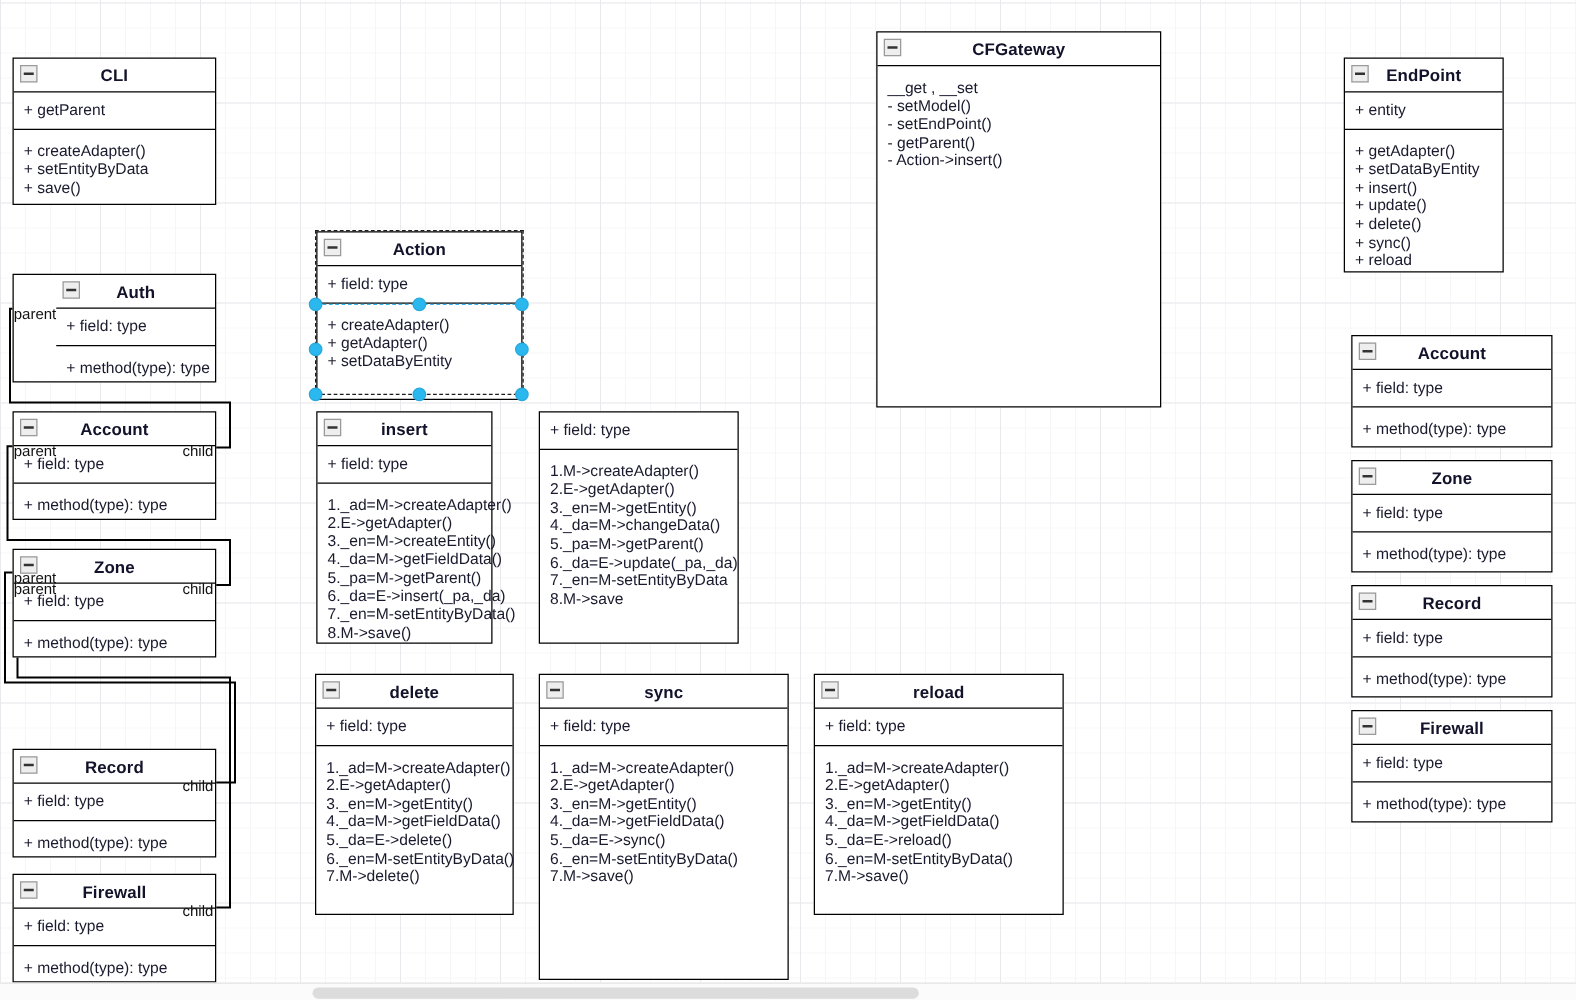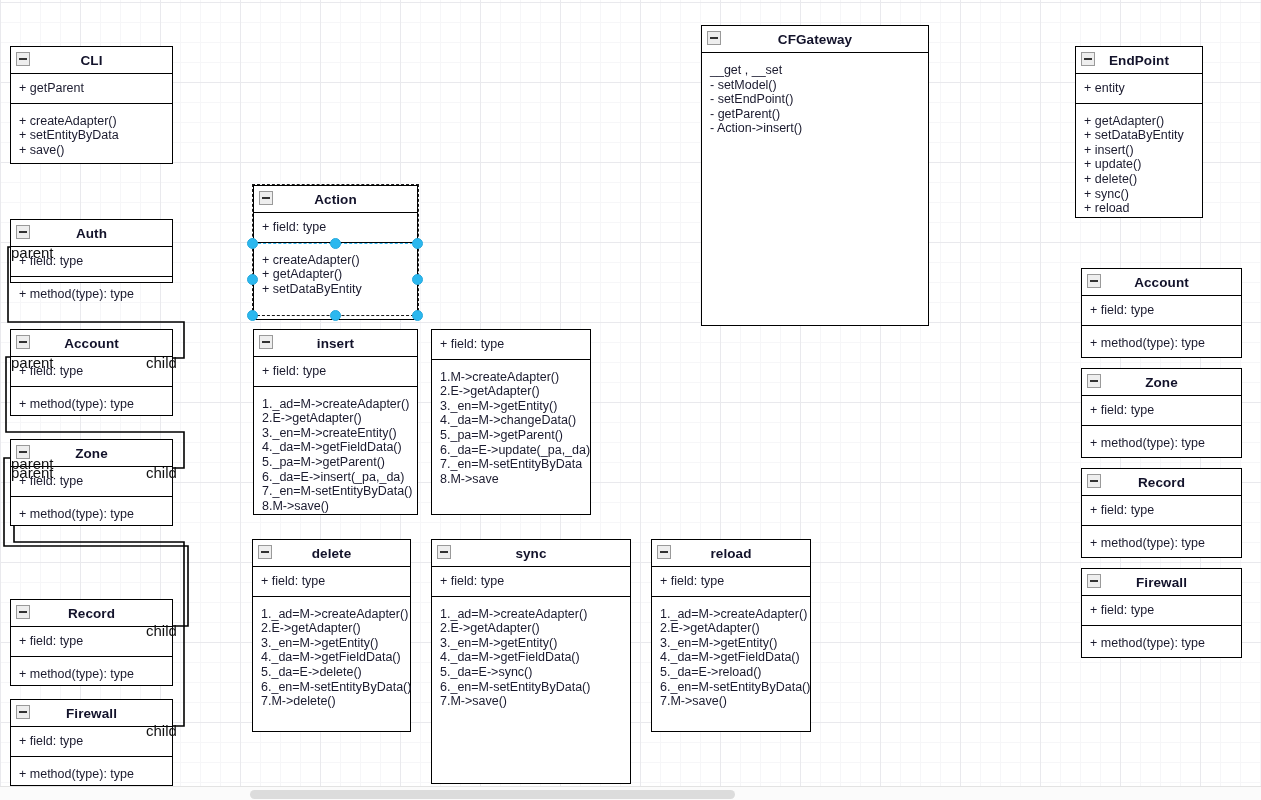--- a/index.html
+++ b/index.html
@@ -83,21 +83,21 @@
     width:11px;height:11px;border-radius:50%;
     background:#2bb8ef;
     border:1px solid #28a9dd;
     box-sizing:border-box;
     z-index:9;
   }
   
   .conn{position:absolute;left:0;top:0;width:1261px;height:786px;z-index:2;pointer-events:none;}
   .edge-label{
     position:absolute;
-    font-size:15px;
+    font-size:12px;
     color:#111;
     background:transparent;
     z-index:6;
     white-space:nowrap;
   }
   
   #hscroll{
     position:absolute;left:0;bottom:0;width:1261px;height:14px;
     background:#fbfbfb;border-top:1px solid #e3e3e3;
     box-sizing:border-box;
@@ -140,21 +140,21 @@
       </div>
       <div class="sec">
         <div>+ getParent</div>
       </div>
       <div class="sec pad-top">
         <div>+ createAdapter()</div>
         <div>+ setEntityByData</div>
         <div>+ save()</div>
       </div>
     </div>
-    <div class="uml" style="left: 10px; top: 219px; width: 163px; height: 64px;">
+    <div class="uml" style="left: 10px; top: 219px; width: 163px; height: 87px; padding-left: 34px;">
       <div class="hdr">
         <span class="minus-icon">
           <i></i>
         </span>
         <span class="title">Auth</span>
       </div>
       <div class="sec">
         <div>+ field: type</div>
       </div>
       <div class="sec pad-top">
@@ -236,21 +236,21 @@
     <div class="sel-box" style="left: 252px; top: 184px; width: 167px; height: 132px;"></div>
     <div class="sel-inner-line" style="left: 253px; top: 243px; width: 165px;"></div>
     <div class="handle" style="left: 247px; top: 238px; background: rgb(43, 184, 239);"></div>
     <div class="handle" style="left: 329.5px; top: 238px; background: rgb(43, 184, 239);"></div>
     <div class="handle" style="left: 412px; top: 238px; background: rgb(43, 184, 239);"></div>
     <div class="handle" style="left: 247px; top: 274px; background: rgb(43, 184, 239);"></div>
     <div class="handle" style="left: 412px; top: 274px; background: rgb(43, 184, 239);"></div>
     <div class="handle" style="left: 247px; top: 310px; background: rgb(43, 184, 239);"></div>
     <div class="handle" style="left: 329.5px; top: 310px; background: rgb(43, 184, 239);"></div>
     <div class="handle" style="left: 412px; top: 310px; background: rgb(43, 184, 239);"></div>
-    <div class="uml" style="left: 253px; top: 329px; width: 165px; height: 186px;">
+    <div class="uml" style="left: 253px; top: 329px; width: 141px; height: 186px;">
       <div class="hdr">
         <span class="minus-icon">
           <i></i>
         </span>
         <span class="title">insert</span>
       </div>
       <div class="sec">
         <div>+ field: type</div>
       </div>
       <div class="sec pad-top">
@@ -312,21 +312,21 @@
       <div class="sec pad-top">
         <div>1._ad=M-&gt;createAdapter()</div>
         <div>2.E-&gt;getAdapter()</div>
         <div>3._en=M-&gt;getEntity()</div>
         <div>4._da=M-&gt;getFieldData()</div>
         <div>5._da=E-&gt;sync()</div>
         <div>6._en=M-setEntityByData()</div>
         <div>7.M-&gt;save()</div>
       </div>
     </div>
-    <div class="uml" style="left: 651px; top: 539px; width: 160px; height: 193px;">
+    <div class="uml" style="left: 651px; top: 539px; width: 200px; height: 193px;">
       <div class="hdr">
         <span class="minus-icon">
           <i></i>
         </span>
         <span class="title">reload</span>
       </div>
       <div class="sec">
         <div>+ field: type</div>
       </div>
       <div class="sec pad-top">

